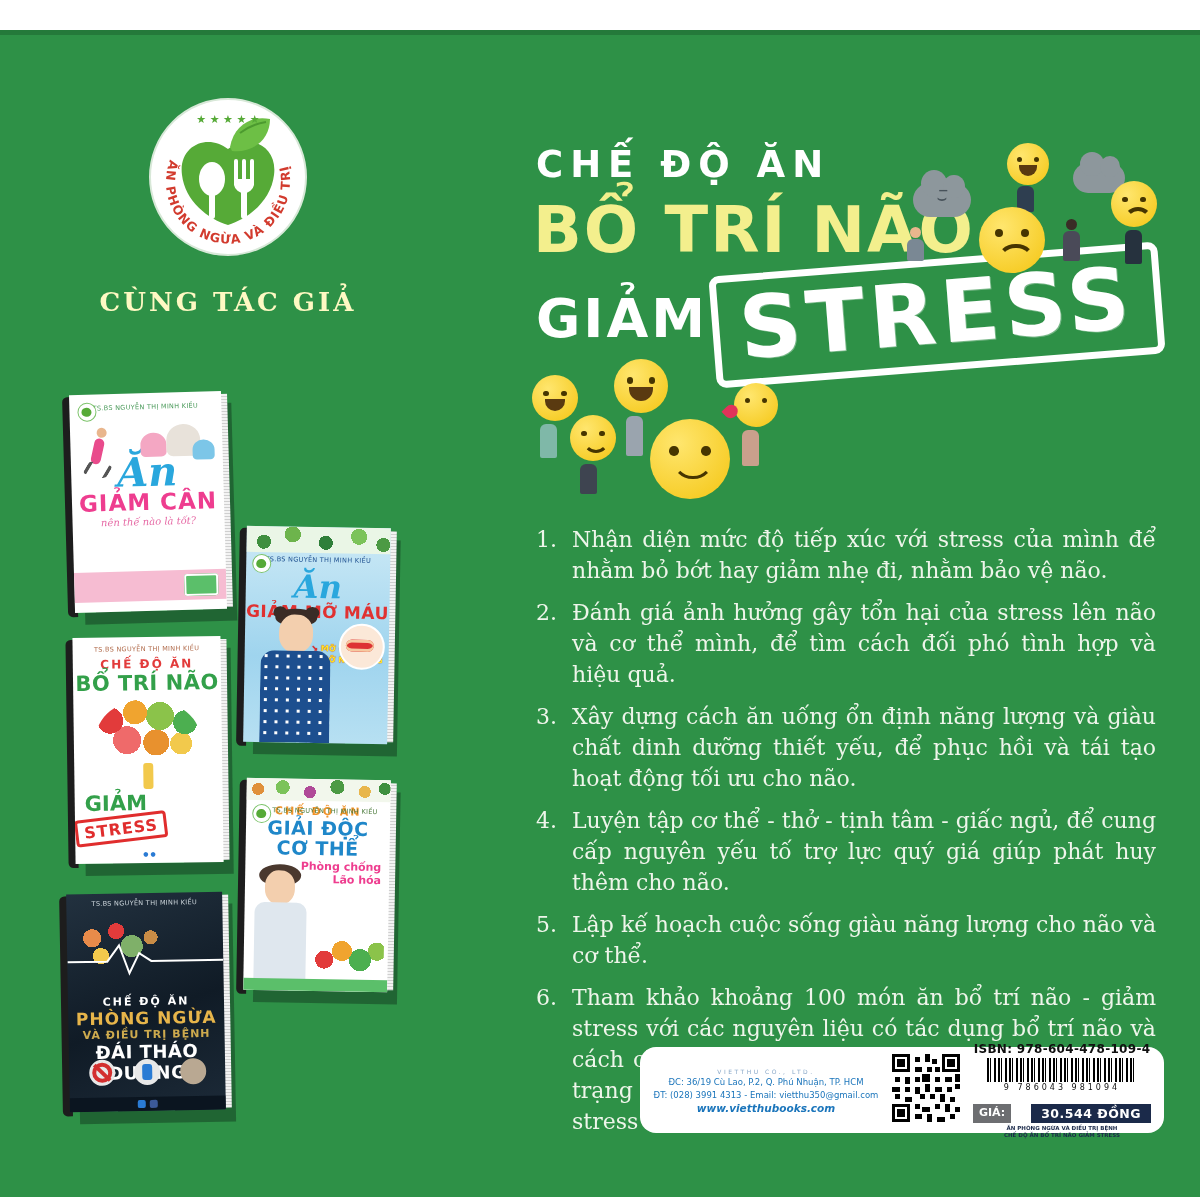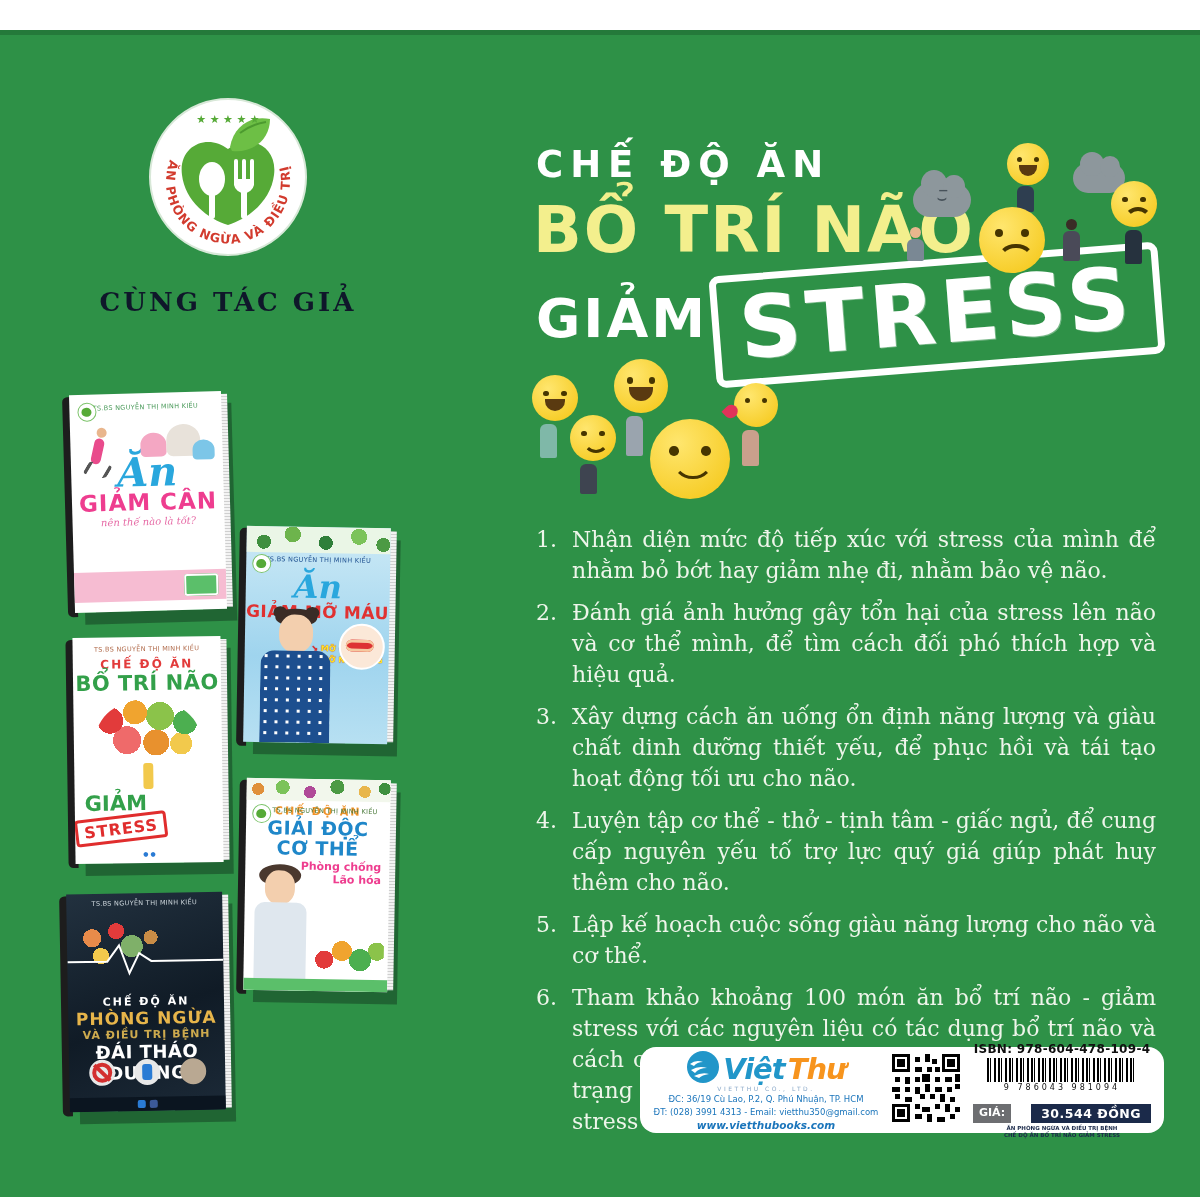--- a/index.html
+++ b/index.html
@@ -3,21 +3,21 @@
 <meta charset="utf-8">
 <style>
   html,body{margin:0;padding:0;}
   body{width:1200px;height:1200px;background:#ffffff;font-family:"DejaVu Sans",sans-serif;overflow:hidden;position:relative;}
   .page{position:absolute;left:0;top:0;width:1200px;height:1200px;}
   .cover{position:absolute;left:0;top:30px;width:1200px;height:1162px;background:#2e9147;border-top:5px solid #24793a;}
 
   
   .series-logo{position:absolute;left:148px;top:62px;width:160px;height:160px;}
   .cung-tac-gia{position:absolute;left:88px;top:252px;width:280px;text-align:center;
-    font-family:"DejaVu Serif",serif;font-size:26px;letter-spacing:3px;color:#0f172a;font-weight:600;}
+    font-family:"DejaVu Serif",serif;font-size:26px;letter-spacing:3px;color:#fef9c3;font-weight:600;}
 
   
   .book{position:absolute;box-shadow:10px 12px 0 rgba(15,49,26,.45);}
   .book .face{position:absolute;inset:0;overflow:hidden;}
   .book .spine{position:absolute;left:-7px;top:2px;bottom:-4px;width:10px;background:#1d1d1d;border-radius:5px 0 0 5px;}
   .book .pages{position:absolute;right:-6px;top:3px;bottom:2px;width:7px;
     background:repeating-linear-gradient(0deg,#cfcfcf 0 1px,#f3f3f3 1px 3px);}
   .tiny-author{font-size:6.5px;letter-spacing:.3px;text-align:center;white-space:nowrap;}
   .mini-logo{width:17px;height:17px;border-radius:50%;background:#ffffff;border:1px solid #7cc36a;position:absolute;}
   .mini-logo::after{content:"";position:absolute;left:3px;top:4px;width:10px;height:9px;background:#56aa37;border-radius:50% 50% 45% 45%;}
@@ -376,21 +376,21 @@
         </div>
     </div>
 
     <div class="bodytext">
       <div class="step">
         <div class="step-num">1.</div>
         <div class="step-text">Nhận diện mức độ tiếp xúc với stress của mình để nhằm bỏ bớt hay giảm nhẹ đi, nhằm bảo vệ não.</div>
       </div>
       <div class="step">
         <div class="step-num">2.</div>
-        <div class="step-text">Đánh giá ảnh hưởng gây tổn hại của stress lên não và cơ thể mình, để tìm cách đối phó thích hợp và hiệu quả.</div>
+        <div class="step-text">Đánh giá ảnh hưởng gây tổn hại của stress lên não và cơ thể mình, để tìm cách đối phó tình hợp và hiệu quả.</div>
       </div>
       <div class="step">
         <div class="step-num">3.</div>
         <div class="step-text">Xây dựng cách ăn uống ổn định năng lượng và giàu chất dinh dưỡng thiết yếu, để phục hồi và tái tạo hoạt động tối ưu cho não.</div>
       </div>
       <div class="step">
         <div class="step-num">4.</div>
         <div class="step-text">Luyện tập cơ thể - thở - tịnh tâm - giấc ngủ, để cung cấp nguyên yếu tố trợ lực quý giá giúp phát huy thêm cho não.</div>
       </div>
       <div class="step">
@@ -398,30 +398,20 @@
         <div class="step-text">Lập kế hoạch cuộc sống giàu năng lượng cho não và cơ thể.</div>
       </div>
       <div class="step">
         <div class="step-num">6.</div>
         <div class="step-text">Tham khảo khoảng 100 món ăn bổ trí não - giảm stress với các nguyên liệu có tác dụng bổ trí não và cách chế biến thích hợp cho người đang trong tình trạng stress, để đưa vào thực đơn bổ trí não - giảm stress cho mình.</div>
       </div>
     </div>
 
     <div class="pubbox">
       <div class="pub-left">
-        <div class="logo-row">
-          <svg width="34" height="34" viewBox="0 0 34 34">
-            <circle cx="17" cy="17" r="16" fill="#2196c9"></circle>
-            <path d="M4 14 q6 -5 13 -2 q-6 0 -9 4 z" fill="#ffffff"></path>
-            <path d="M5 20 q8 -5 16 -2 q-8 0 -12 5 z" fill="#ffffff"></path>
-            <path d="M8 26 q8 -4 15 -2 q-7 1 -10 4 z" fill="#ffffff"></path>
-          </svg>
-          <span class="logo-name logo-viet">Việt</span>
-            <span class="logo-name logo-thu">Thư</span>
-        </div>
         <div class="logo-sub">VIETTHU CO., LTD.</div>
         <div class="addr">ĐC: 36/19 Cù Lao, P.2, Q. Phú Nhuận, TP. HCM</div>
         <div class="addr">ĐT: (028) 3991 4313 - Email: vietthu350@gmail.com</div>
         <div class="site">www.vietthubooks.com</div>
       </div>
       <div class="pub-qr">
         <svg width="72" height="72" viewBox="0 0 29 29" shape-rendering="crispEdges">
           <rect width="29" height="29" fill="#ffffff"></rect>
           <g fill="#000000">
             <rect x="1" y="1" width="7" height="7"></rect>

